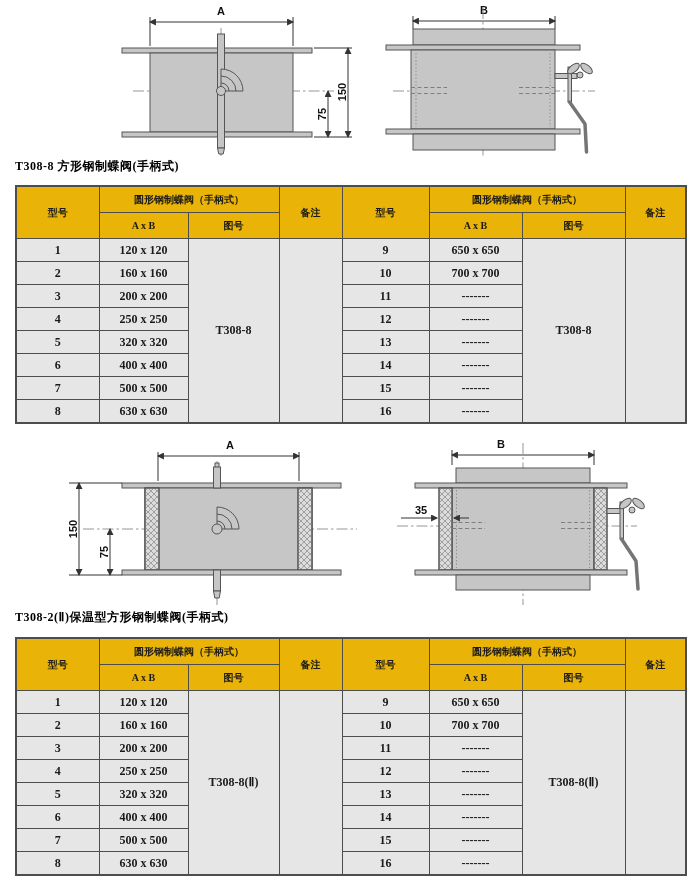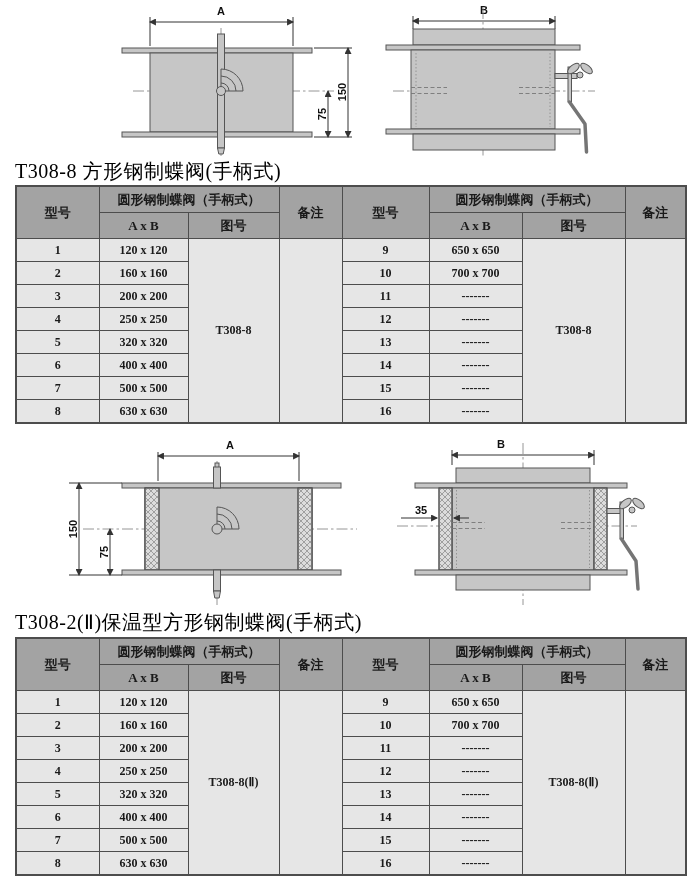--- a/index.html
+++ b/index.html
@@ -1,27 +1,27 @@
 <!DOCTYPE html>
 <html><head>
 <meta charset="utf-8">
 <style>
   html,body{margin:0;padding:0;background:#fff;}
   #page{position:relative;width:700px;height:883px;background:#ffffff;overflow:hidden;
         font-family:"Liberation Serif",serif;}
-  .sec-title{position:absolute;left:15px;font-weight:normal;font-size:20px;color:#000;
+  .sec-title{position:absolute;left:15px;font-weight:bold;font-size:12px;color:#000;
              letter-spacing:.5px;white-space:nowrap;}
   #title-1{top:158px;}
   #title-2{top:609px;}
   table.vt{position:absolute;left:15px;width:670px;border-collapse:collapse;table-layout:fixed;
            border:2px solid #4d4d4d;font-weight:bold;color:#1a1a1a;}
   #table-1{top:185px;}
   #table-2{top:637px;}
   .vt th,.vt td{border:1px solid #4d4d4d;text-align:center;vertical-align:middle;padding:0;overflow:hidden;}
-  .vt th{background:#a3a3a3;height:25px;font-size:13px;}
+  .vt th{background:#eab308;height:25px;font-size:10px;}
   .vt td{background:#e6e6e6;height:22px;font-size:12px;}
   .dia{position:absolute;}
   #d1{left:100px;top:2px;}
   #d2{left:375px;top:2px;}
   #d3{left:55px;top:437px;}
   #d4{left:385px;top:437px;}
   .fillg{fill:#c6c6c6;stroke:#555;stroke-width:1;}
   .nf{fill:none;stroke:#555;stroke-width:1;}
   .cl{stroke:#8a8a8a;stroke-width:.9;stroke-dasharray:11 3 2.5 3;}
   .dim{stroke:#333;stroke-width:1;}

